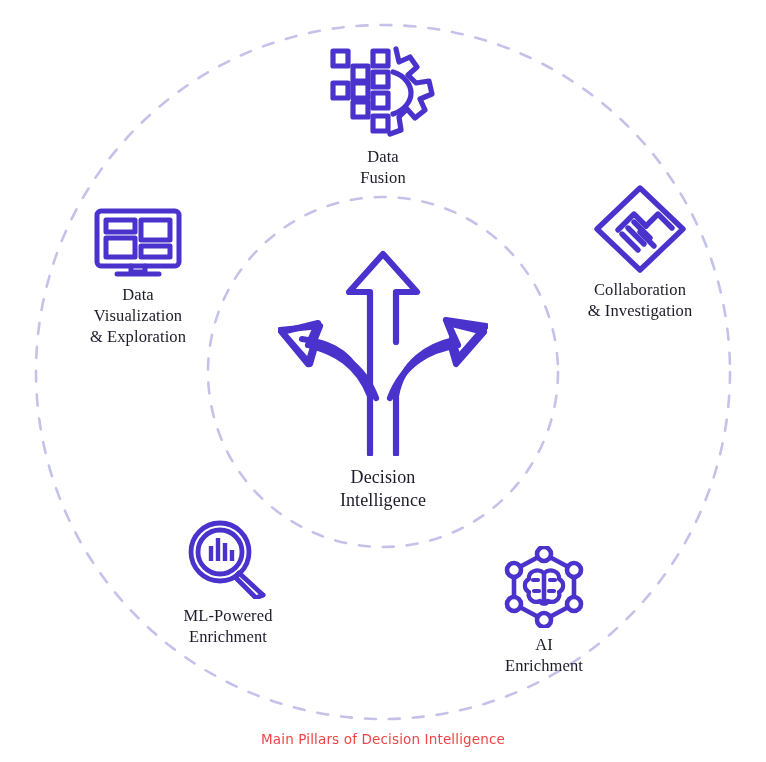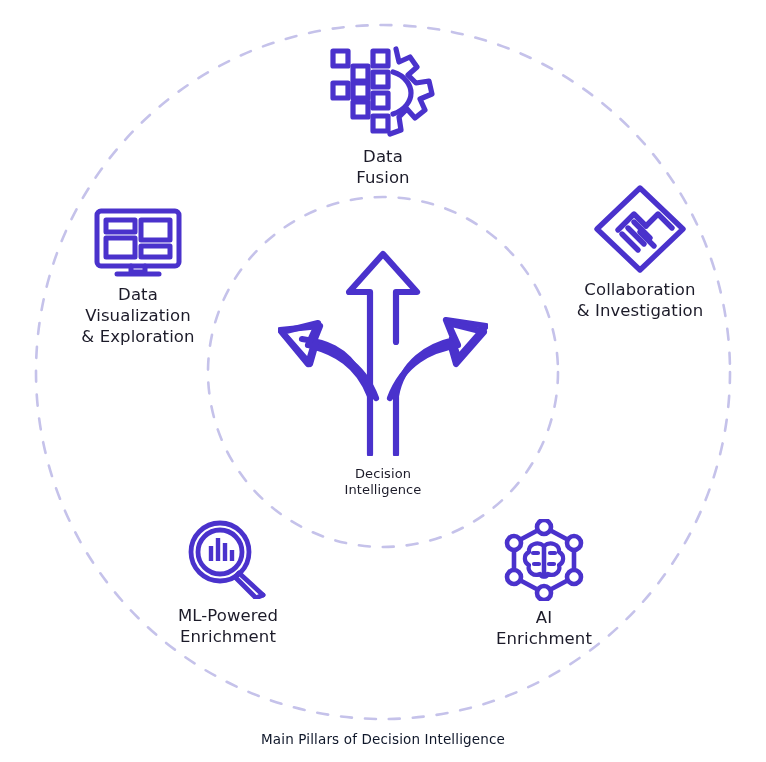--- a/index.html
+++ b/index.html
@@ -34,46 +34,47 @@
     position: absolute;
     left: 0;
     top: 0;
   }
   .node {
     position: absolute;
     display: flex;
     flex-direction: column;
     align-items: center;
     justify-content: flex-start;
+    font-family: Liberation Serif, serif;
   }
   .node-icon {
     display: block;
     line-height: 0;
   }
   .node-label {
     margin-top: 7px;
     text-align: center;
     color: #1c1b29;
     font-size: 16.5px;
     line-height: 1.26;
     letter-spacing: 0.1px;
     white-space: pre-line;
     font-weight: 400;
   }
   .center-node .node-label {
-    font-size: 13px;
+    font-size: 18px;
     margin-top: 10px;
   }
   .caption {
     position: absolute;
     left: 0;
     width: 766px;
     top: 731px;
     text-align: center;
-    color: #0f172a;
+    color: #ef4444;
     font-size: 13.5px;
     letter-spacing: 0.15px;
   }
 </style>
 </head>
 <body>
 
 <div id="diagram-root">
 
   <svg class="rings" width="766" height="762" viewBox="0 0 766 762">
@@ -154,21 +155,21 @@
             <path d="M40 37 L56 53"></path>
             <path d="M52 41 L64 29 L78 43"></path>
             <path d="M46 47 L60 61"></path>
           </g>
         </svg>
       </span>
       <span class="node-label">Collaboration
 &amp; Investigation</span>
     </div>
 
-    <div class="node" style="left:468px; top:519px; width:152px;">
+    <div class="node" style="left:468px; top:546px; width:152px;">
       <span class="node-icon">
         <svg width="88" height="82" viewBox="0 0 88 82">
           <g fill="none" stroke="#4a32cc" stroke-width="4.6" stroke-linejoin="round" stroke-linecap="round">
 
             <path d="M44 8 L74 24 L74 58 L44 74 L14 58 L14 24 Z"></path>
 
             <circle cx="44" cy="8" r="7" fill="#ffffff"></circle>
             <circle cx="74" cy="24" r="7" fill="#ffffff"></circle>
             <circle cx="74" cy="58" r="7" fill="#ffffff"></circle>
             <circle cx="44" cy="74" r="7" fill="#ffffff"></circle>

